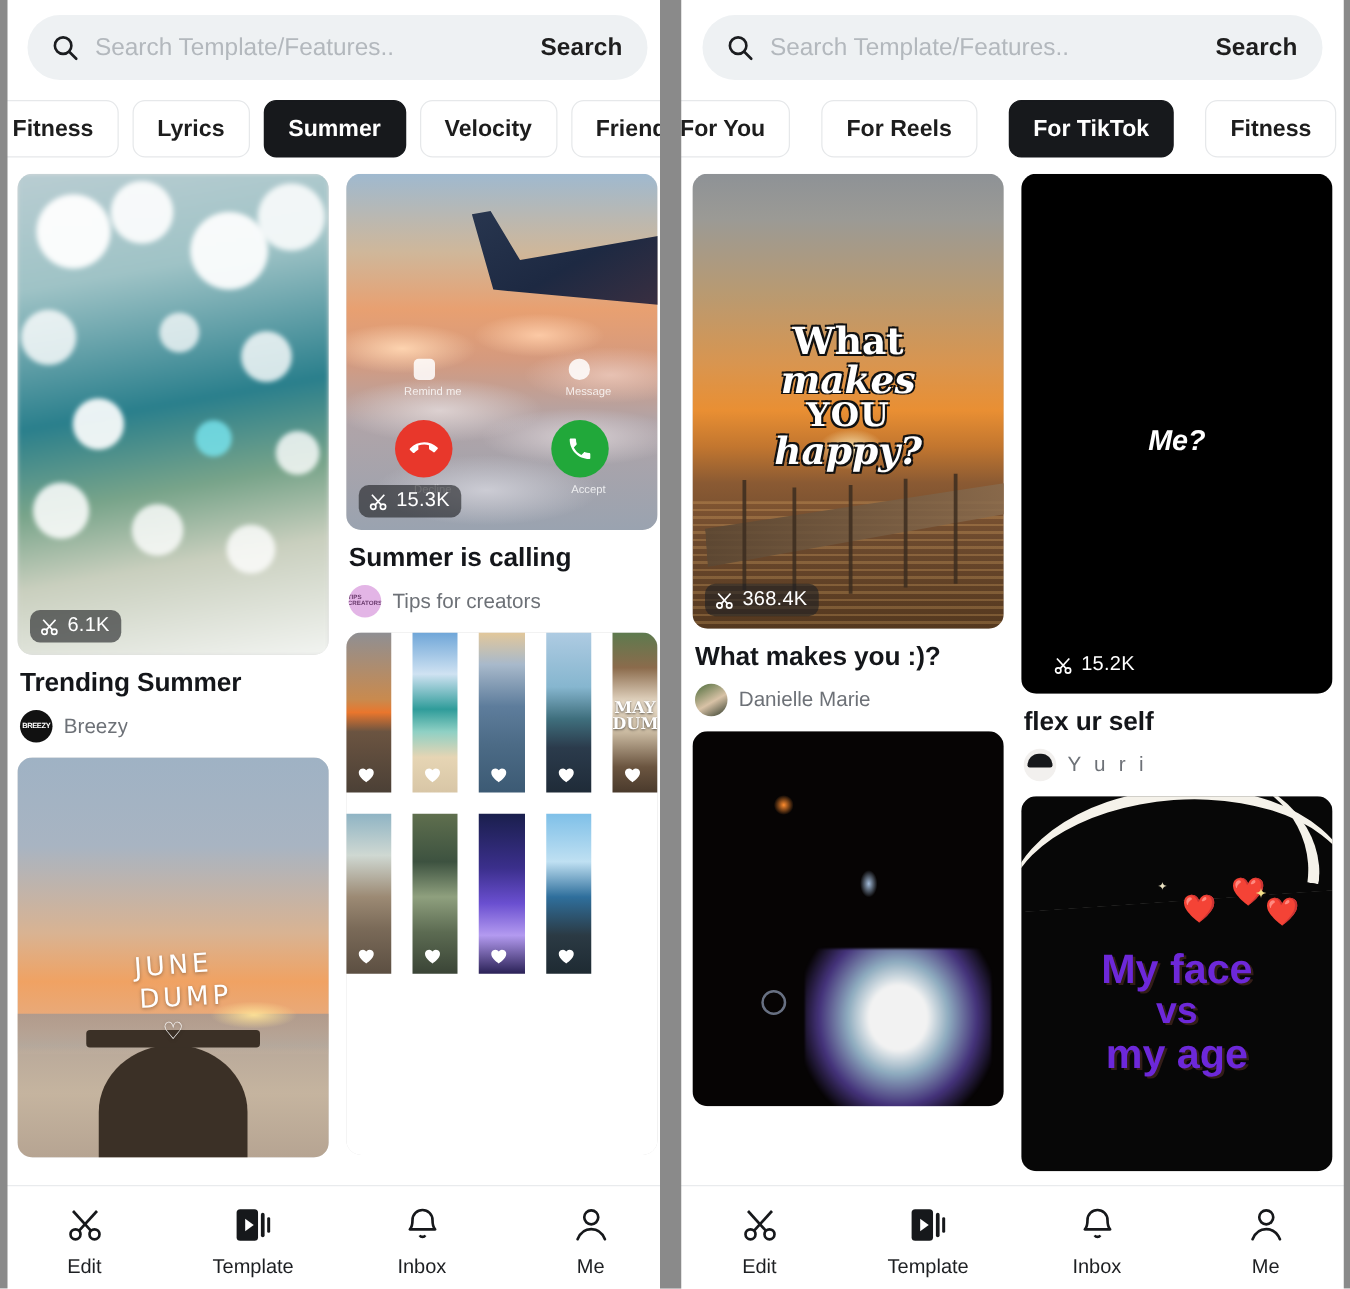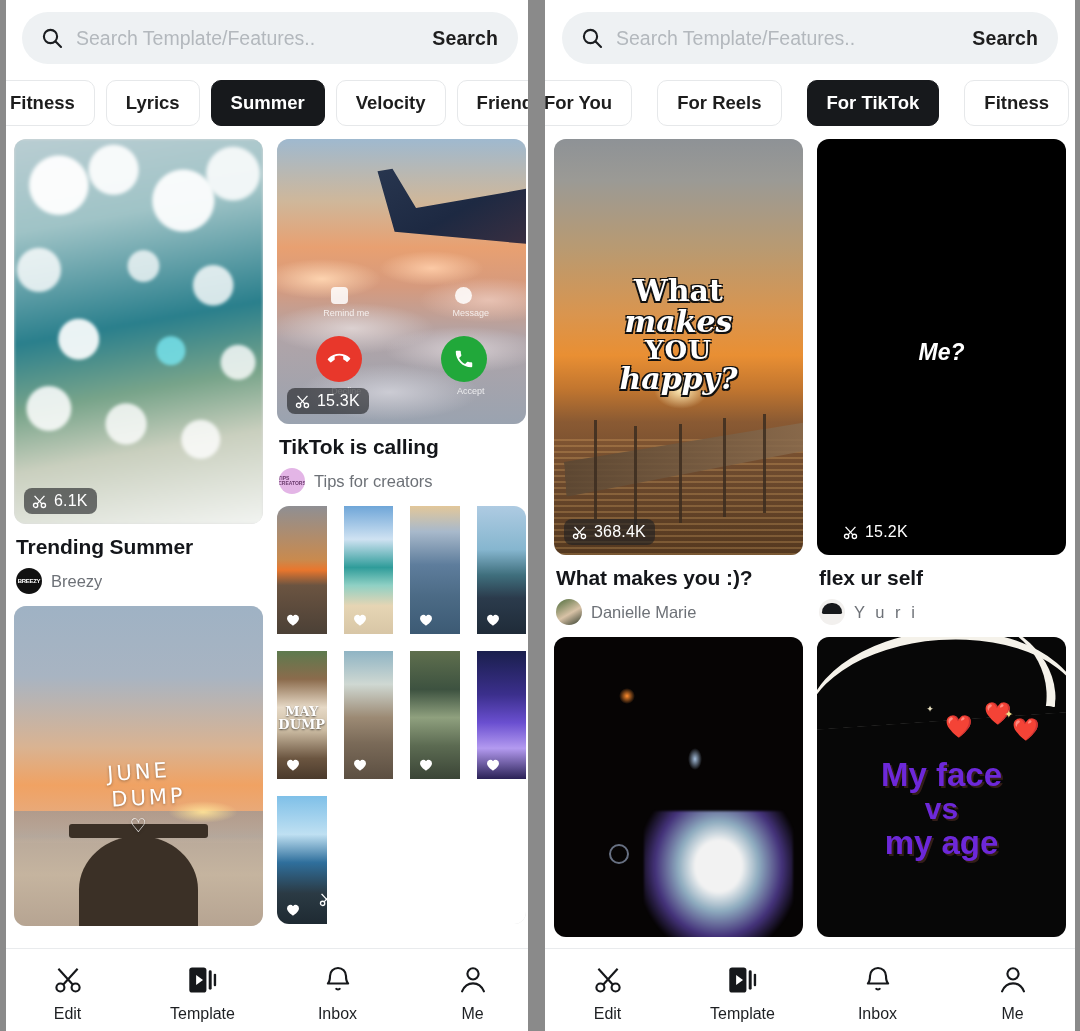--- a/index.html
+++ b/index.html
@@ -219,21 +219,21 @@
     position:absolute; left:0; right:0; top:48%;
     text-align:center; color:#fff;
     font-family: "DejaVu Sans", sans-serif;
     text-shadow: 0 1px 3px rgba(0,0,0,.35);
   }
   .hw1 { font-size:21px; letter-spacing:3px; transform: rotate(-4deg); }
   .hw2 { font-size:21px; letter-spacing:3px; transform: rotate(-3deg) translateX(10px); margin-top:2px;}
   .hw-heart { font-size:19px; margin-top:4px; }
 
   
-  .collage { display:grid; grid-template-columns:1fr 1fr 1fr 1fr; grid-template-rows:1fr 1fr 1fr; gap:17px; position:absolute; inset:0; background:#fff;}
+  .collage { display:grid; grid-template-columns:1fr 1fr 1fr 1fr 1fr; grid-template-rows:1fr 1fr 1fr; gap:17px; position:absolute; inset:0; background:#fff;}
   .cell { position:relative; overflow:hidden; }
   .cell .heart {
     position:absolute; left:7px; bottom:6px; width:18px; height:18px; z-index:4;
   }
   .c1 { background:linear-gradient(180deg,#8f8f93 0%,#c98a4e 42%,#e9762d 50%,#6b5441 62%,#4b4036 100%); }
   .c2 { background:linear-gradient(180deg,#6fa6d8 0%,#cfe2f2 26%,#2f9c9a 48%,#8fd0c4 62%,#e6d5b4 78%,#d8c6a6 100%); }
   .c3 { background:linear-gradient(180deg,#e2c79a 0%,#a8b9cb 20%,#5e7d9c 46%,#4c6b86 70%,#3c5a74 100%); }
   .c4 { background:linear-gradient(180deg,#aecbe2 0%,#86b6cf 34%,#3f6f7d 54%,#2b3b4c 72%,#1f2b38 100%); }
   .c5 { background:linear-gradient(180deg,#5d7a4e 0%,#8b6b4c 22%,#e6d9c6 44%,#cbbba2 62%,#6b5540 84%,#4a3a2c 100%); }
   .c6 { background:linear-gradient(180deg,#8fb4c4 0%,#cfd8d2 26%,#9c8a74 52%,#7a6a58 72%,#5c4f42 100%); }
@@ -441,21 +441,21 @@
               <div class="badge">
                 <svg width="17" height="17" viewBox="0 0 24 24" fill="none" stroke="#fff" stroke-width="1.9">
                   <circle cx="6.5" cy="17.5" r="3"></circle>
                     <circle cx="17.5" cy="17.5" r="3"></circle>
                   <line x1="8.6" y1="15.4" x2="19" y2="4"></line>
                     <line x1="15.4" y1="15.4" x2="5" y2="4"></line>
                 </svg>
                 <span>15.3K</span>
               </div>
             </div>
-            <div class="card-title">TikTok is calling</div>
+            <div class="card-title">Summer is calling</div>
             <div class="card-author">
               <span class="avatar" style="background:#e3b5e6;display:flex;align-items:center;justify-content:center">
                 <span style="color:#6a3b6d;font-size:5px;font-weight:bold;line-height:1">TIPS<br>CREATORS</span>
               </span>
               <span class="author-name">Tips for creators</span>
             </div>
           </div>
 
           <div class="card">
             <div class="thumb" style="height:418px">
@@ -601,21 +601,21 @@
       <div class="chip">Fitness</div>
       <div class="chip">Lyrics</div>
     </div>
 
     <div class="feed">
       <div class="cols">
 
         <div class="col">
 
           <div class="card">
-            <div class="thumb" style="height:416px">
+            <div class="thumb" style="height:364px">
               <div class="art art-sunset-pier">
                 <div class="pier-sun"></div>
                 <div class="water-shine"></div>
                 <div class="pier"></div>
                 <div class="pier-posts">
                   <i style="left:16%;top:6%"></i>
                     <i style="left:32%;top:12%"></i>
                   <i style="left:50%;top:10%"></i>
                     <i style="left:68%;top:4%"></i>
                   <i style="left:84%;top:0%"></i>

